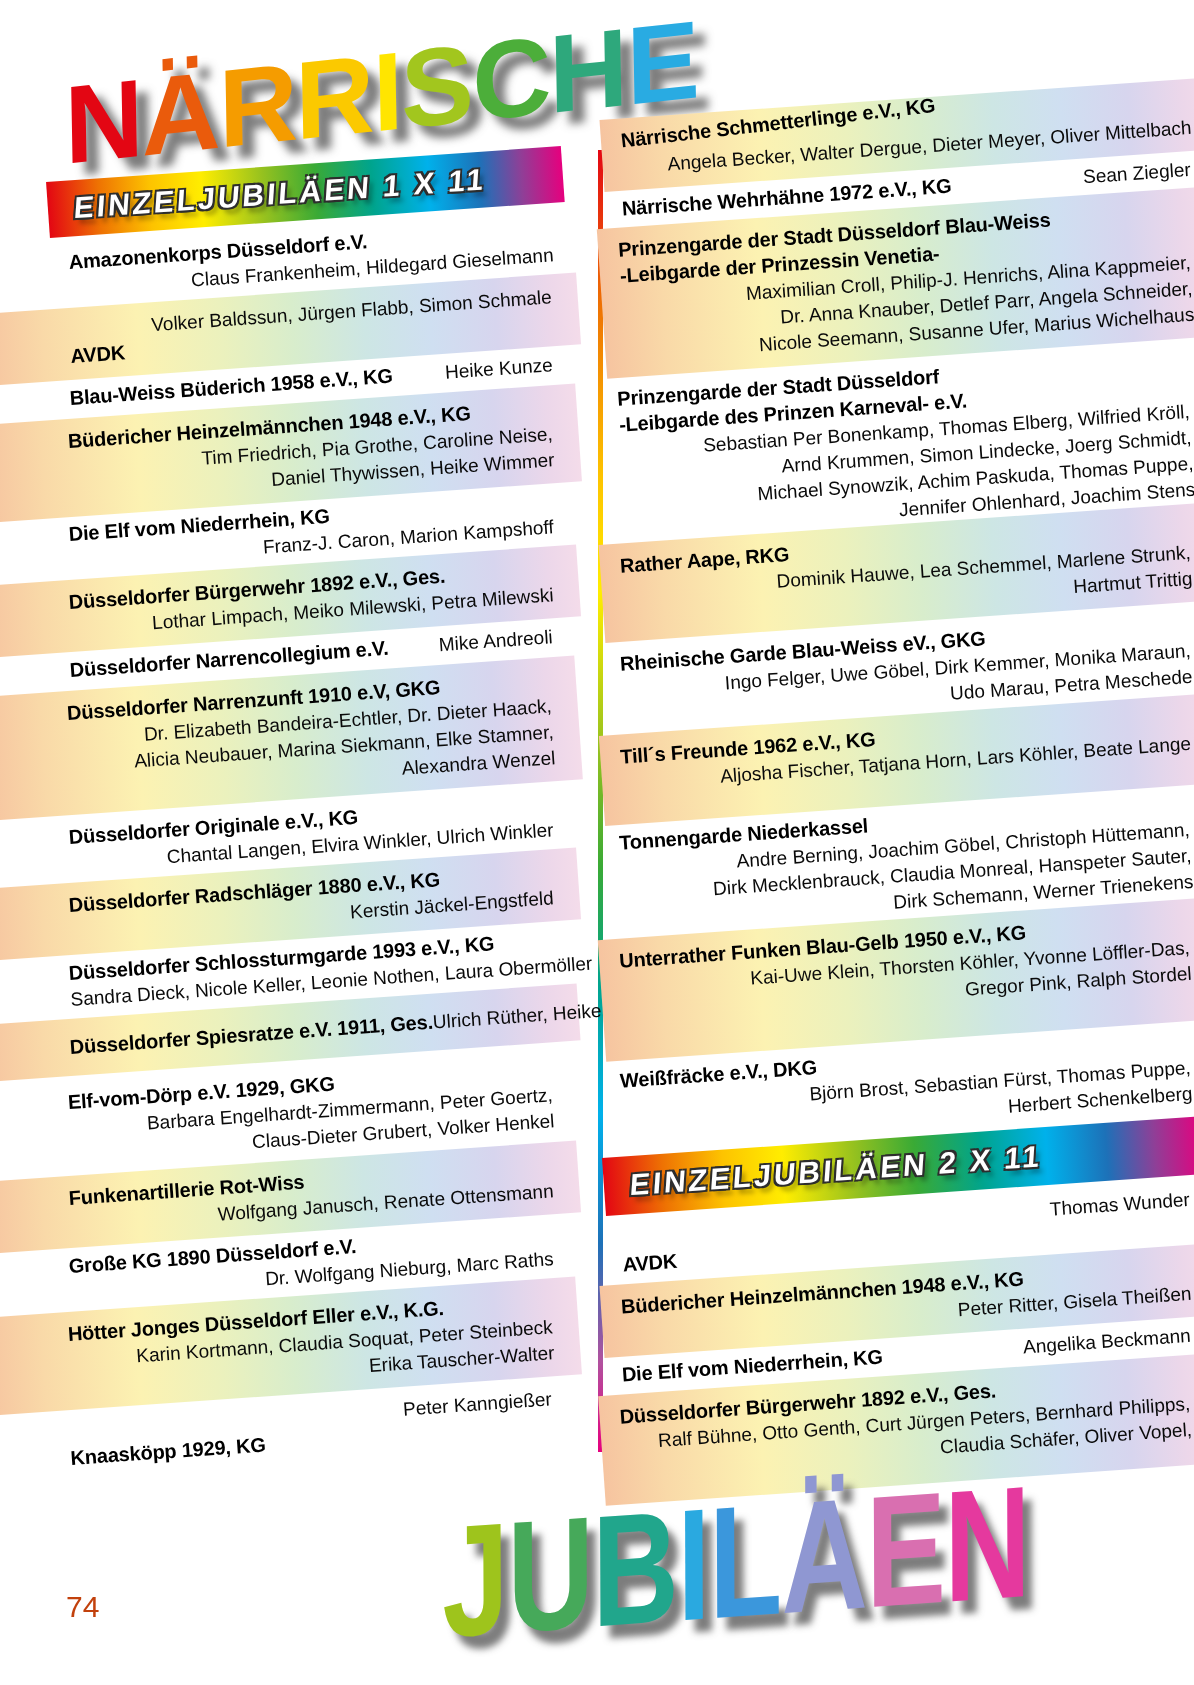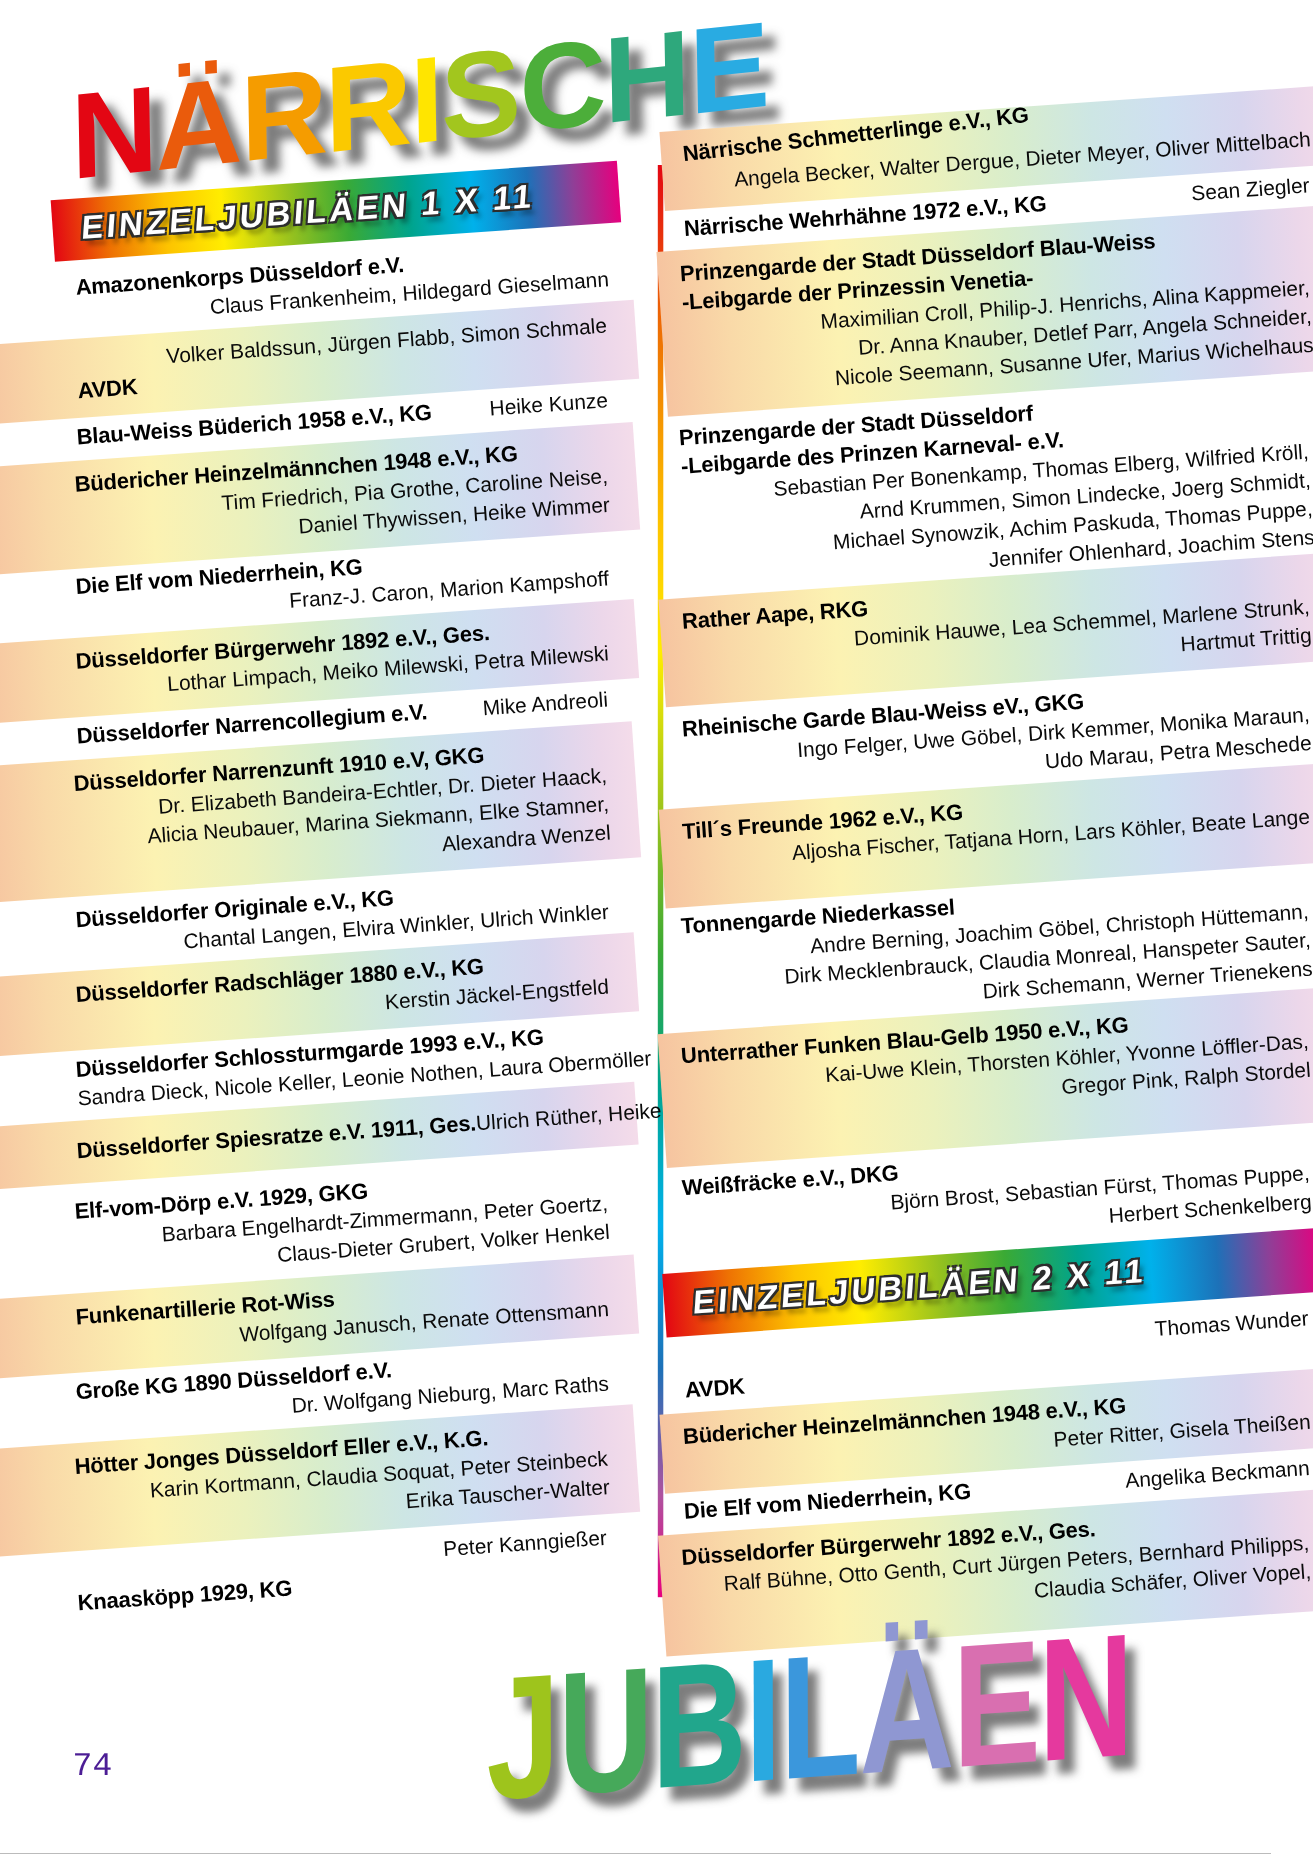--- a/index.html
+++ b/index.html
@@ -28,21 +28,21 @@
   
   .bigtitle{position:absolute;font-weight:bold;white-space:nowrap;letter-spacing:-2px;}
   .bigtitle span{display:inline-block;transform:skewX(-5deg);
      text-shadow:12px 13px 9px rgba(75,75,75,.72);}
   #title-top{left:58px;top:62px;font-size:110px;transform:rotate(-6deg);transform-origin:left top;}
   #title-bottom{left:436px;top:1492px;font-size:158px;transform:rotate(-4deg) scaleX(0.76);transform-origin:left top;}
   
   .divider{position:absolute;left:598px;top:150px;width:5px;height:1302px;
      background:linear-gradient(180deg,#e30613 0%,#ee7203 12%,#fdc300 25%,#ffed00 34%,#95c11f 46%,
         #3aaa35 55%,#00a48d 64%,#00b1eb 74%,#1d71b8 84%,#b0529f 93%,#e6007e 100%);}
-  .pagenum{position:absolute;left:66px;top:1590px;font-size:30px;color:#4c1d95;font-family:Liberation Mono, monospace;}
+  .pagenum{position:absolute;left:66px;top:1590px;font-size:30px;color:#c2410c;}
 </style>
 </head>
 <body>
 
 <div class="page">
 
   <div class="bigtitle" id="title-top">
     <span style="color: rgb(227, 6, 19);">N</span><span style="color: rgb(234, 91, 12);">Ä</span><span style="color: rgb(245, 156, 0);">R</span><span style="color: rgb(251, 201, 0);">R</span><span style="color: rgb(255, 229, 0);">I</span><span style="color: rgb(162, 198, 30);">S</span><span style="color: rgb(76, 174, 58);">C</span><span style="color: rgb(46, 168, 124);">H</span><span style="color: rgb(41, 171, 226);">E</span>
   </div>
 

